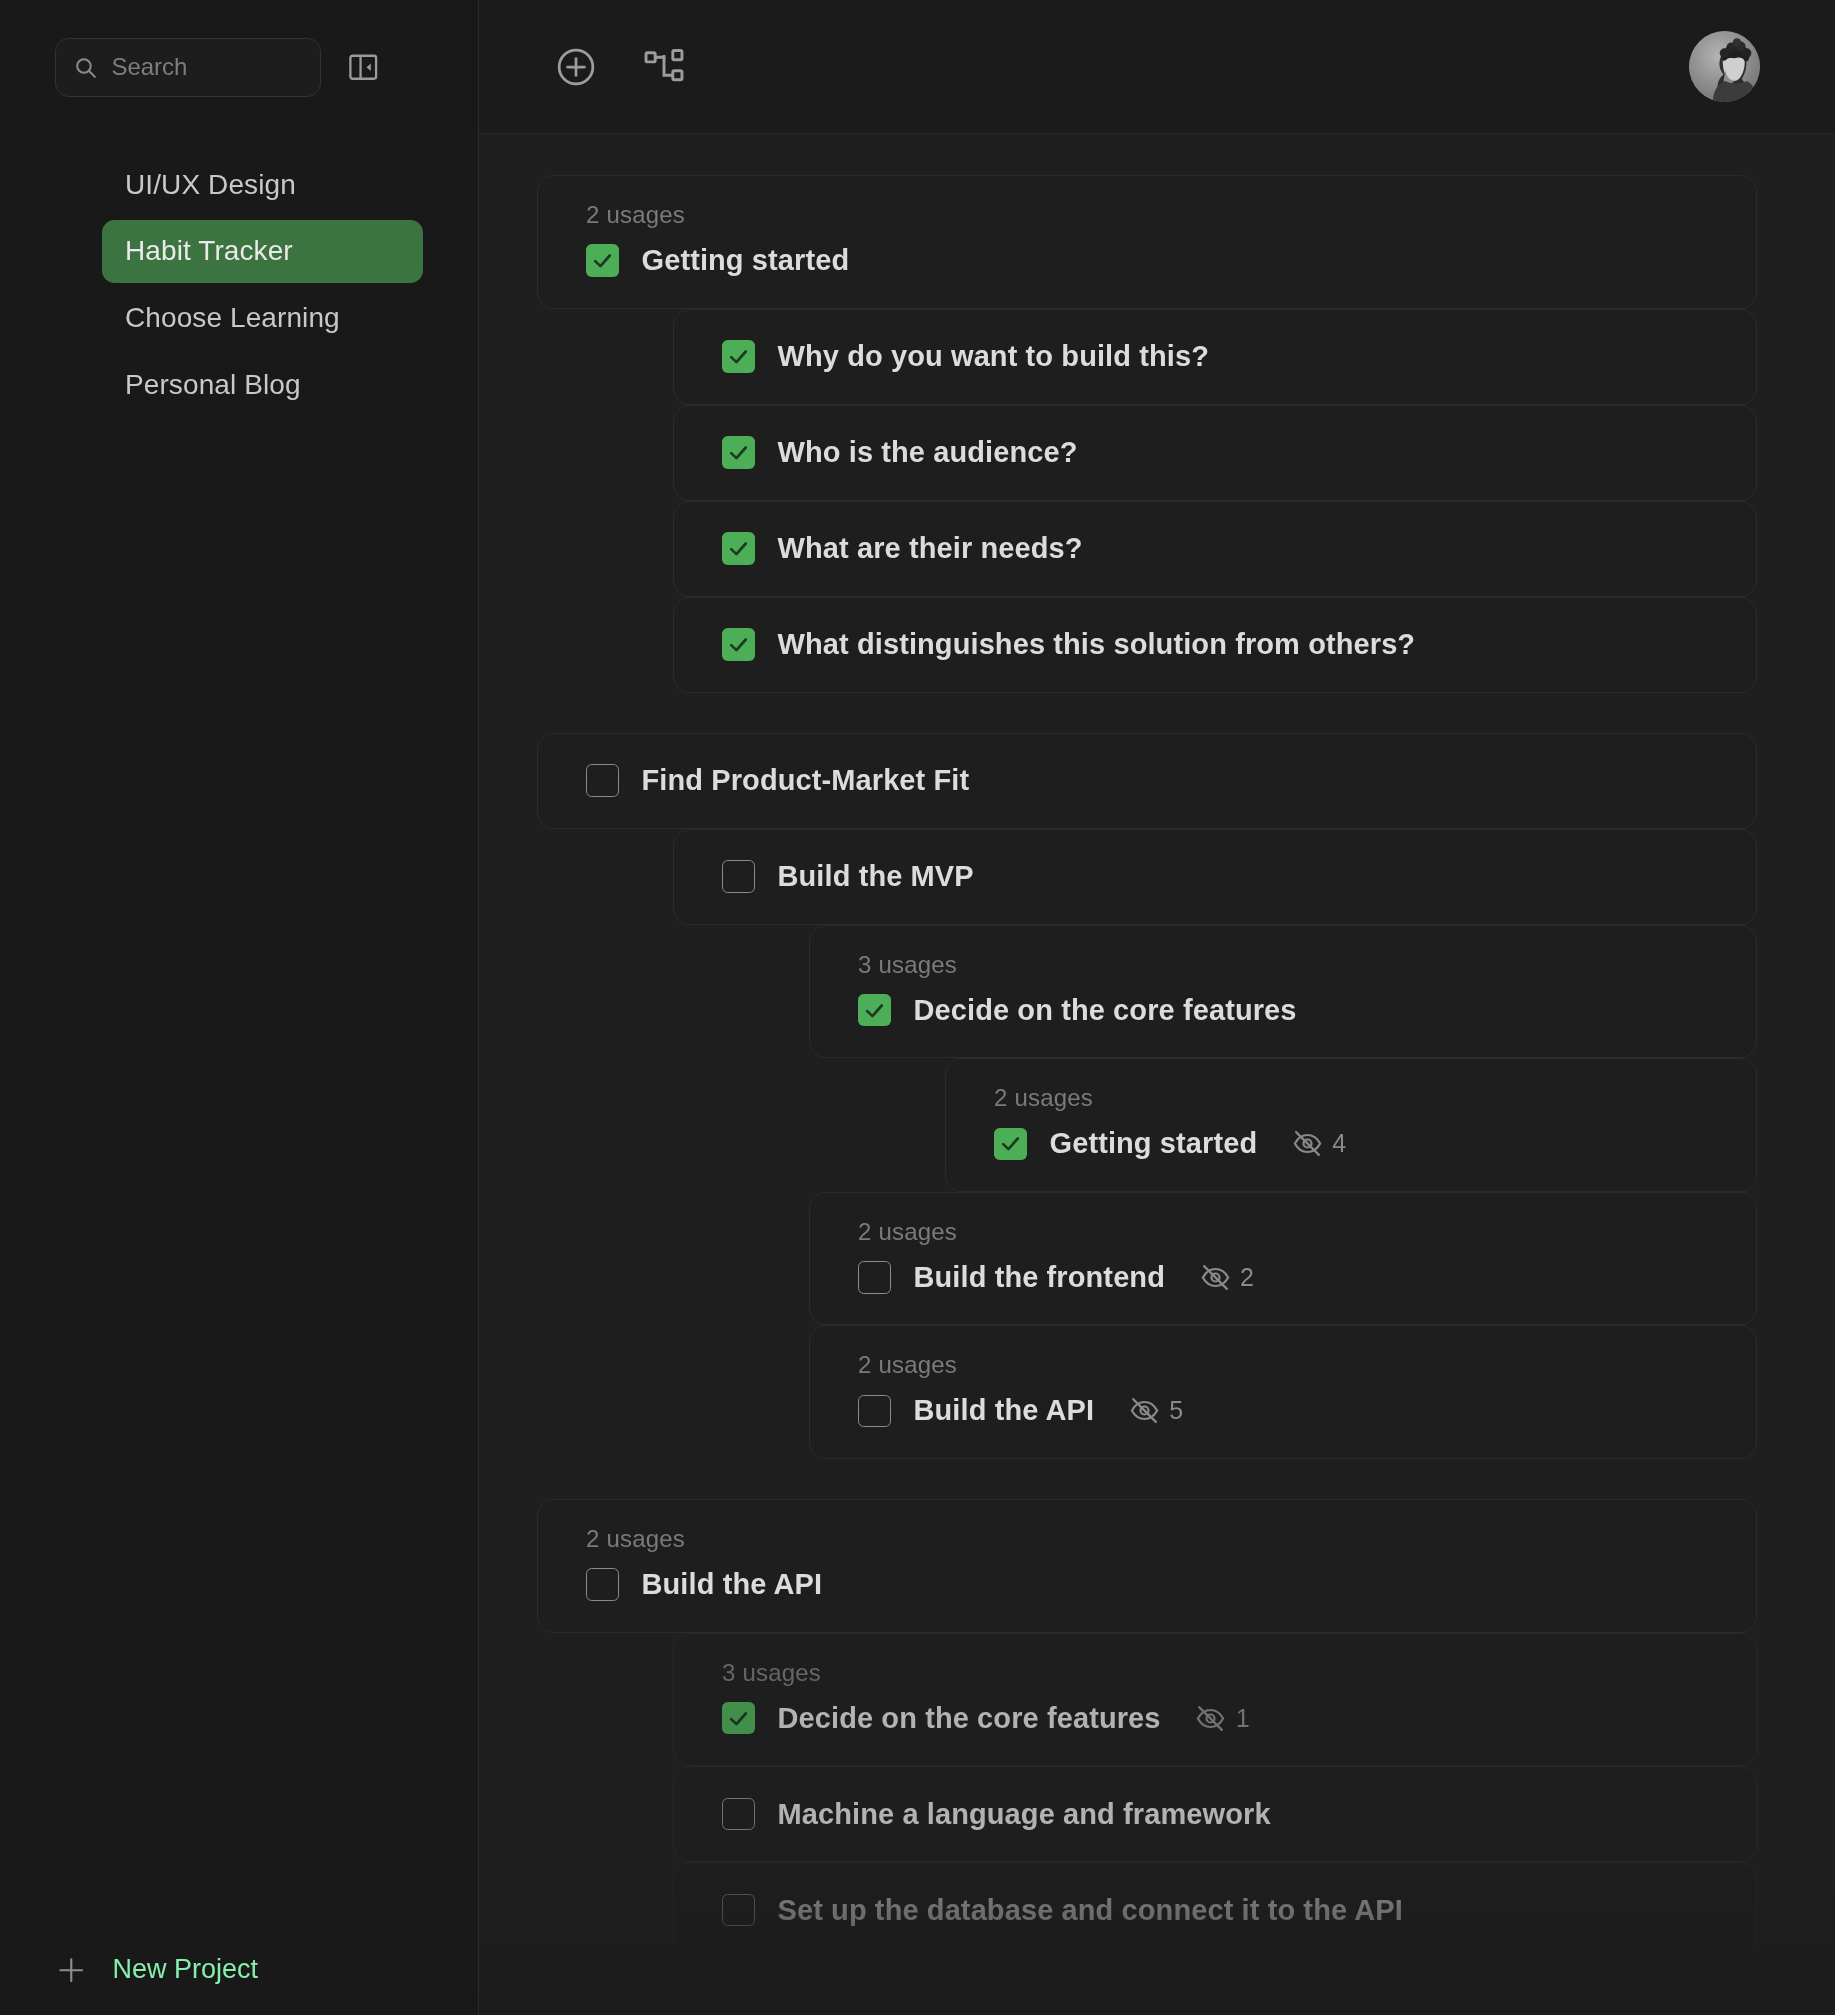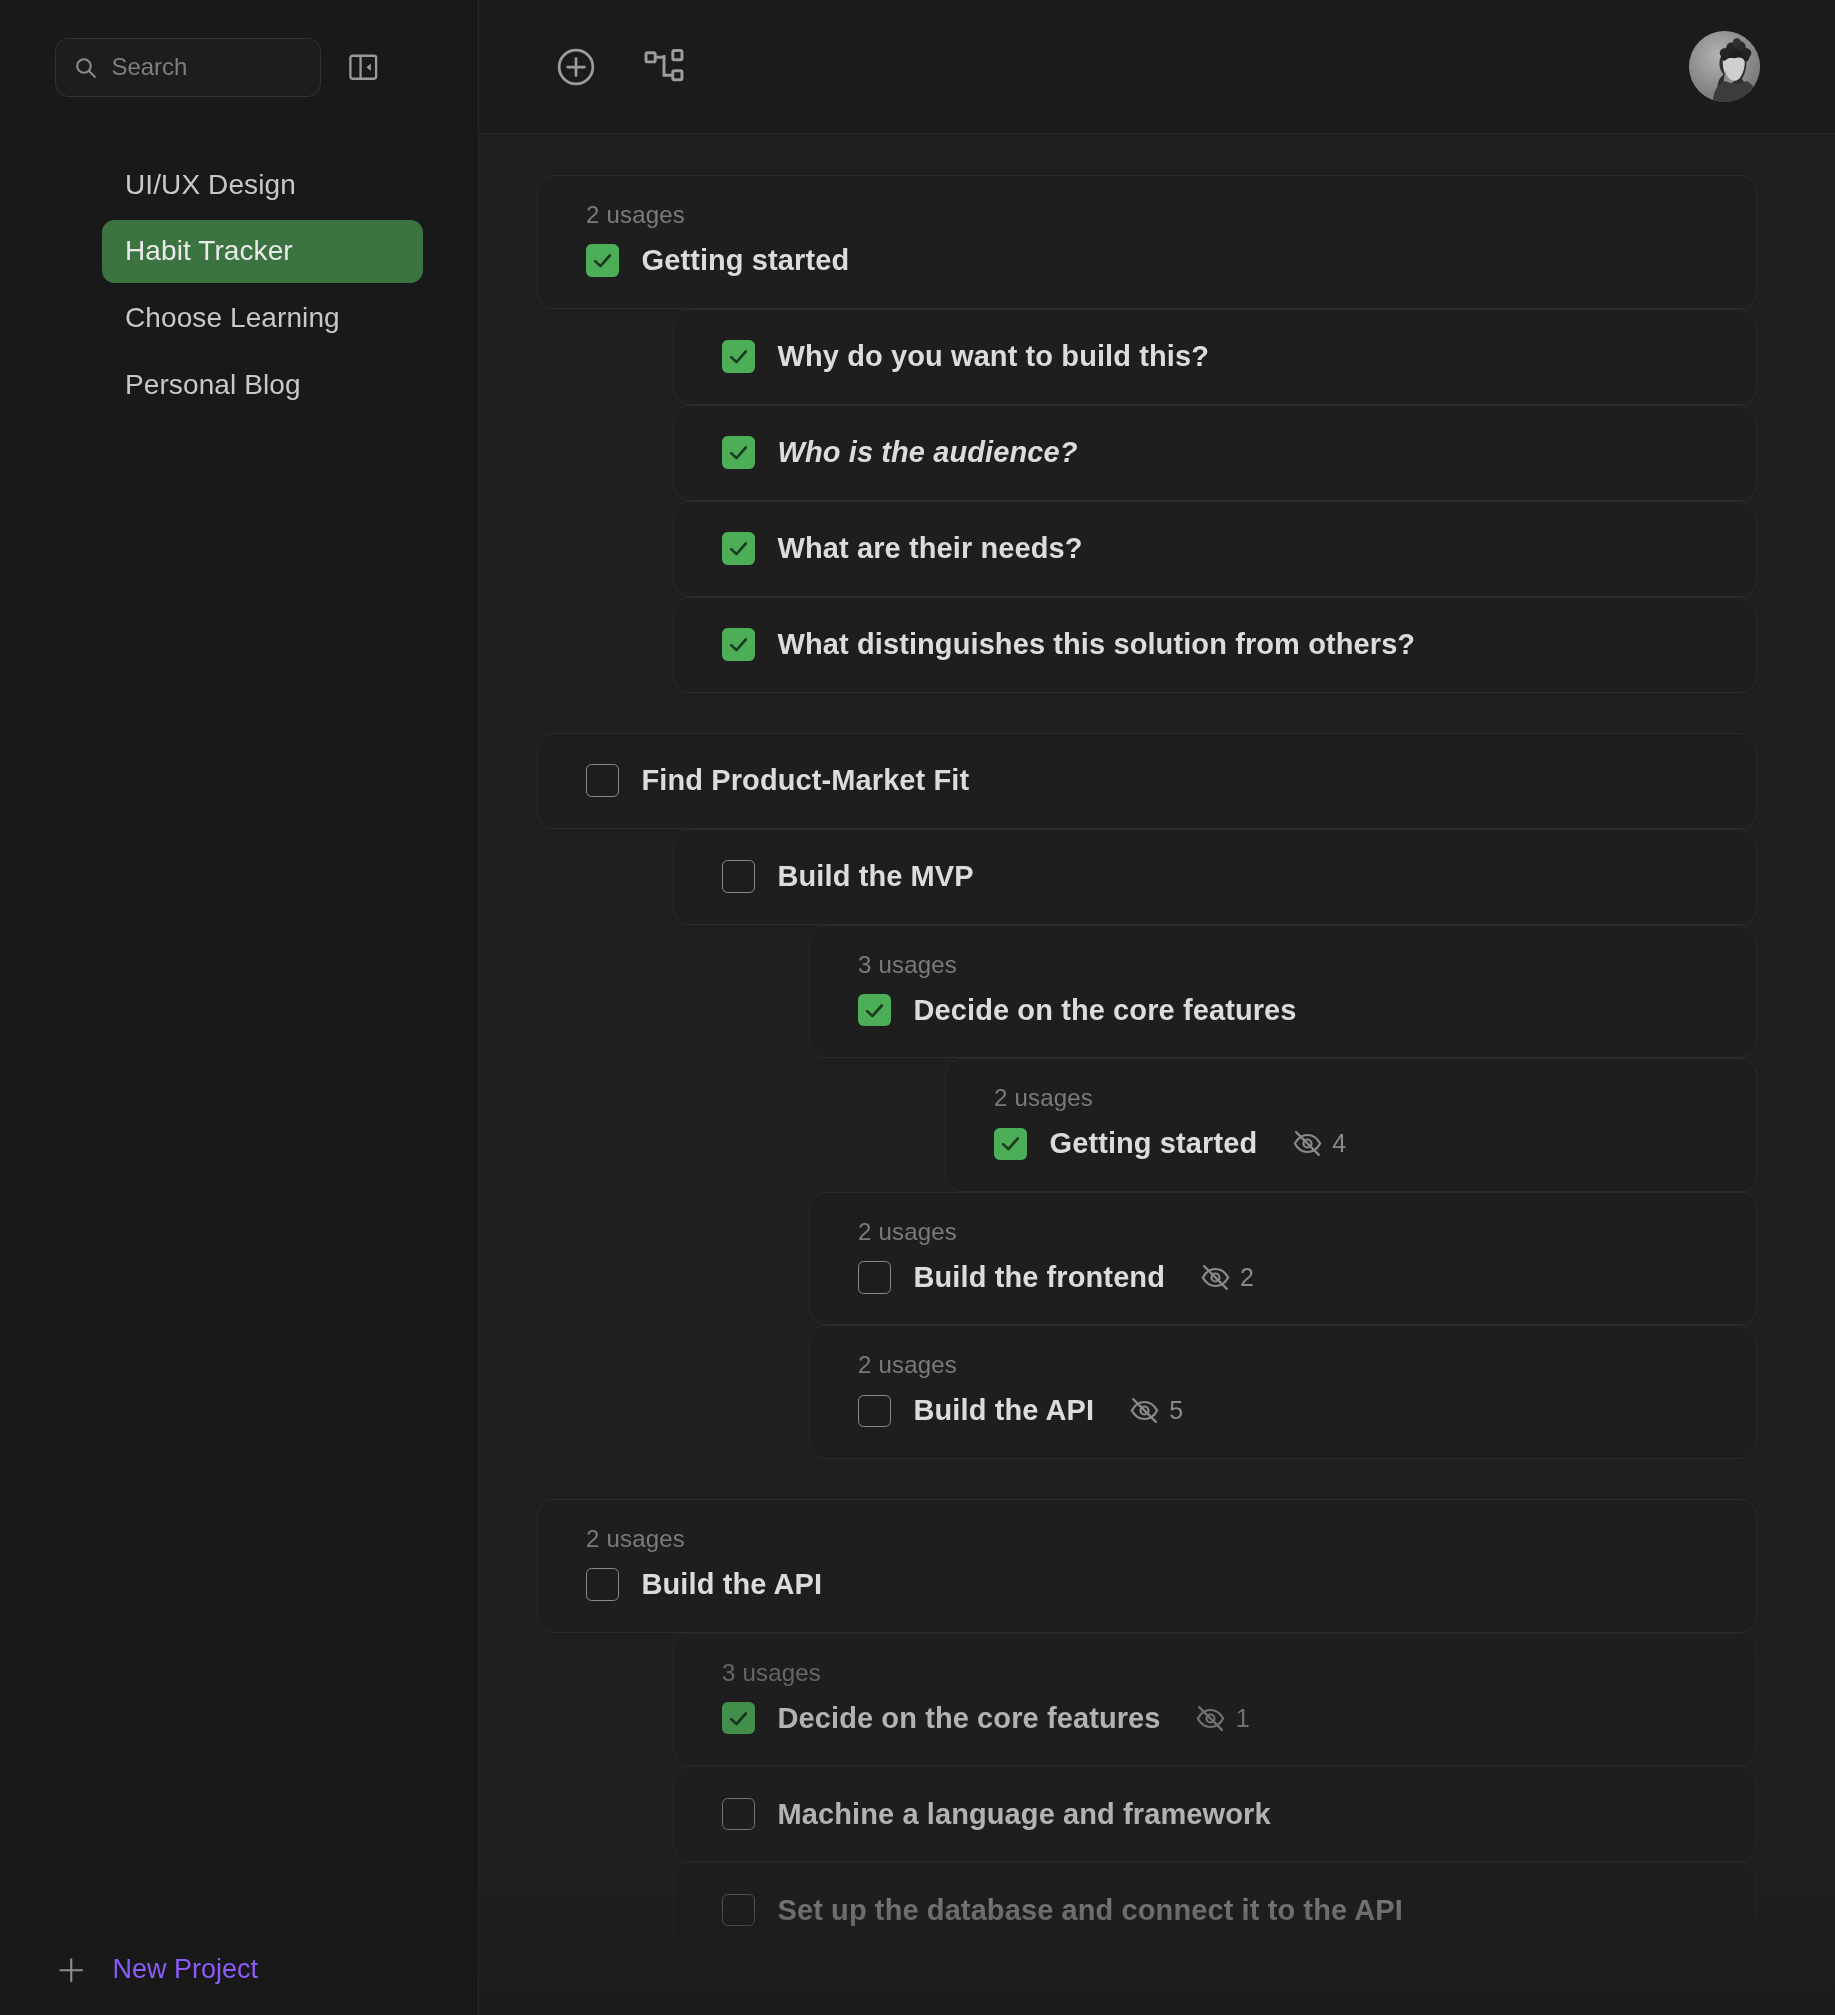--- a/index.html
+++ b/index.html
@@ -89,21 +89,21 @@
   .sidebar-footer {
     position: absolute;
     left: 0; right: 0; bottom: 29px;
     padding: 0 55px;
     display: flex;
     align-items: center;
     gap: 25px;
     cursor: pointer;
   }
   .plus-thin { width: 32.5px; height: 32.5px; flex: 0 0 32.5px; display:block; }
-  .footer-label { color: #8b5cf6; font-size: 27px; }
+  .footer-label { color: #86efac; font-size: 27px; }
 
   
   .main {
     flex: 1;
     height: 100%;
     position: relative;
     background: #1f1f1f;
     overflow: hidden;
   }
   .topbar {
@@ -312,21 +312,21 @@
             <div class="row">
               <span class="cb checked">
                 <svg viewBox="0 0 24 24" width="25" height="25" fill="none" stroke="#1c3b20" stroke-width="2.6" stroke-linecap="round" stroke-linejoin="round">
                   <polyline points="5,12.6 10,17.4 19,7.2"></polyline>
                 </svg>
               </span>
               <span class="title">Why do you want to build this?</span>
             </div>
           </div>
         </div>
-        <div class="card" style="margin-left: 194px; font-style: italic;">
+        <div class="card" style="margin-left: 194px;">
           <div class="card-inner">
             <div class="row">
               <span class="cb checked">
                 <svg viewBox="0 0 24 24" width="25" height="25" fill="none" stroke="#1c3b20" stroke-width="2.6" stroke-linecap="round" stroke-linejoin="round">
                   <polyline points="5,12.6 10,17.4 19,7.2"></polyline>
                 </svg>
               </span>
               <span class="title">Who is the audience?</span>
             </div>
           </div>

